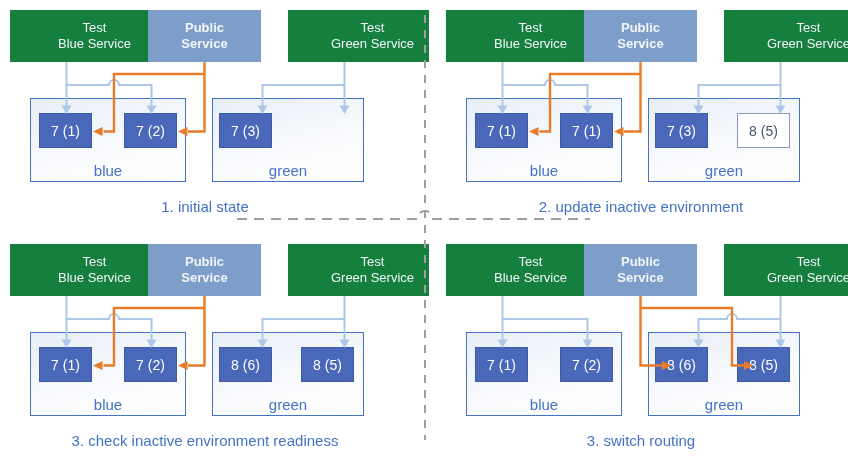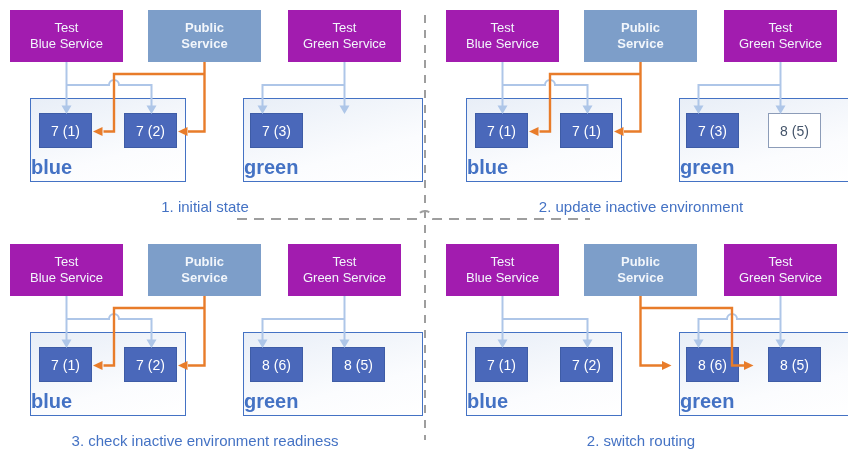--- a/index.html
+++ b/index.html
@@ -2,29 +2,29 @@
 <html><head>
 <meta charset="utf-8">
 <style>
   html,body{margin:0;padding:0;background:#ffffff;}
   body{width:848px;height:456px;position:relative;overflow:hidden;
        font-family:"Liberation Sans",sans-serif;}
   .quadrant{position:absolute;width:390px;height:205px;}
   .service{position:absolute;top:0;width:113px;height:52px;display:flex;
            align-items:center;justify-content:center;text-align:center;
            font-size:13px;line-height:16px;color:#F2F6FB;white-space:pre-line;}
-  .service.test{background:#a21caf;}
+  .service.test{background:#15803d;padding-left:28px;}
   .service.public{background:#7D9EC9;font-weight:bold;}
   .env{position:absolute;top:88px;height:84px;box-sizing:border-box;
        border:1.5px solid #4472C4;
        background:linear-gradient(165deg,#e8eef7 0%,#fbfcfe 65%,#ffffff 100%);}
   .env.blue{left:20px;width:156px;}
-  .env.green{left:233px;width:180px;}
-  .env-label{position:absolute;left:0;right:0;bottom:2px;text-align:left;
-             font-size:20px;color:#4472C4;font-weight:bold;}
+  .env.green{left:202px;width:152px;}
+  .env-label{position:absolute;left:0;right:0;bottom:2px;text-align:center;
+             font-size:15px;color:#4472C4;}
   .instance{position:absolute;top:14px;width:53px;height:35px;box-sizing:border-box;
             background:#4A68BA;border:1px solid #3E5CA6;color:#FFFFFF;
             font-size:14px;display:flex;align-items:center;justify-content:center;}
   .instance[data-state="new"]{background:#FFFFFF;border:1.5px solid #8C9CB8;color:#44546A;}
   .caption{position:absolute;top:188px;left:0;width:390px;text-align:center;
            font-size:15px;color:#4472C4;}
   svg.arrows{position:absolute;left:0;top:0;pointer-events:none;}
   svg.divider{position:absolute;left:0;top:0;pointer-events:none;}
   .lb{stroke:#AEC6E8;stroke-width:2;fill:none;}
   .lbh{fill:#AEC6E8;}
@@ -164,21 +164,21 @@
   <div class="env blue">
     <div class="instance" style="left:8px" data-state="active">7 (1)</div>
     <div class="instance" style="left:93px" data-state="active">7 (2)</div>
     <div class="env-label">blue</div>
   </div>
   <div class="env green">
     <div class="instance" style="left:6px" data-state="active">8 (6)</div>
     <div class="instance" style="left:88px" data-state="active">8 (5)</div>
     <div class="env-label">green</div>
   </div>
-  <div class="caption">2. switch routing</div>
+  <div class="caption">3. switch routing</div>
   <svg class="arrows" width="390" height="205" viewBox="0 0 390 205">
     <g>
       <path class="lb" d="M56.5 52 V96"></path>
       <path class="lb" d="M56.5 75 H141.5 V96"></path>
       <polygon class="lbh" points="51.5,95.5 61.5,95.5 56.5,104"></polygon>
       <polygon class="lbh" points="136.5,95.5 146.5,95.5 141.5,104"></polygon>
     </g>
     <g>
       <path class="lb" d="M334.5 52 V96"></path>
       <path class="lb" d="M334.5 75 H291 A5 5 0 0 0 281 75 H252.5 V96"></path>

